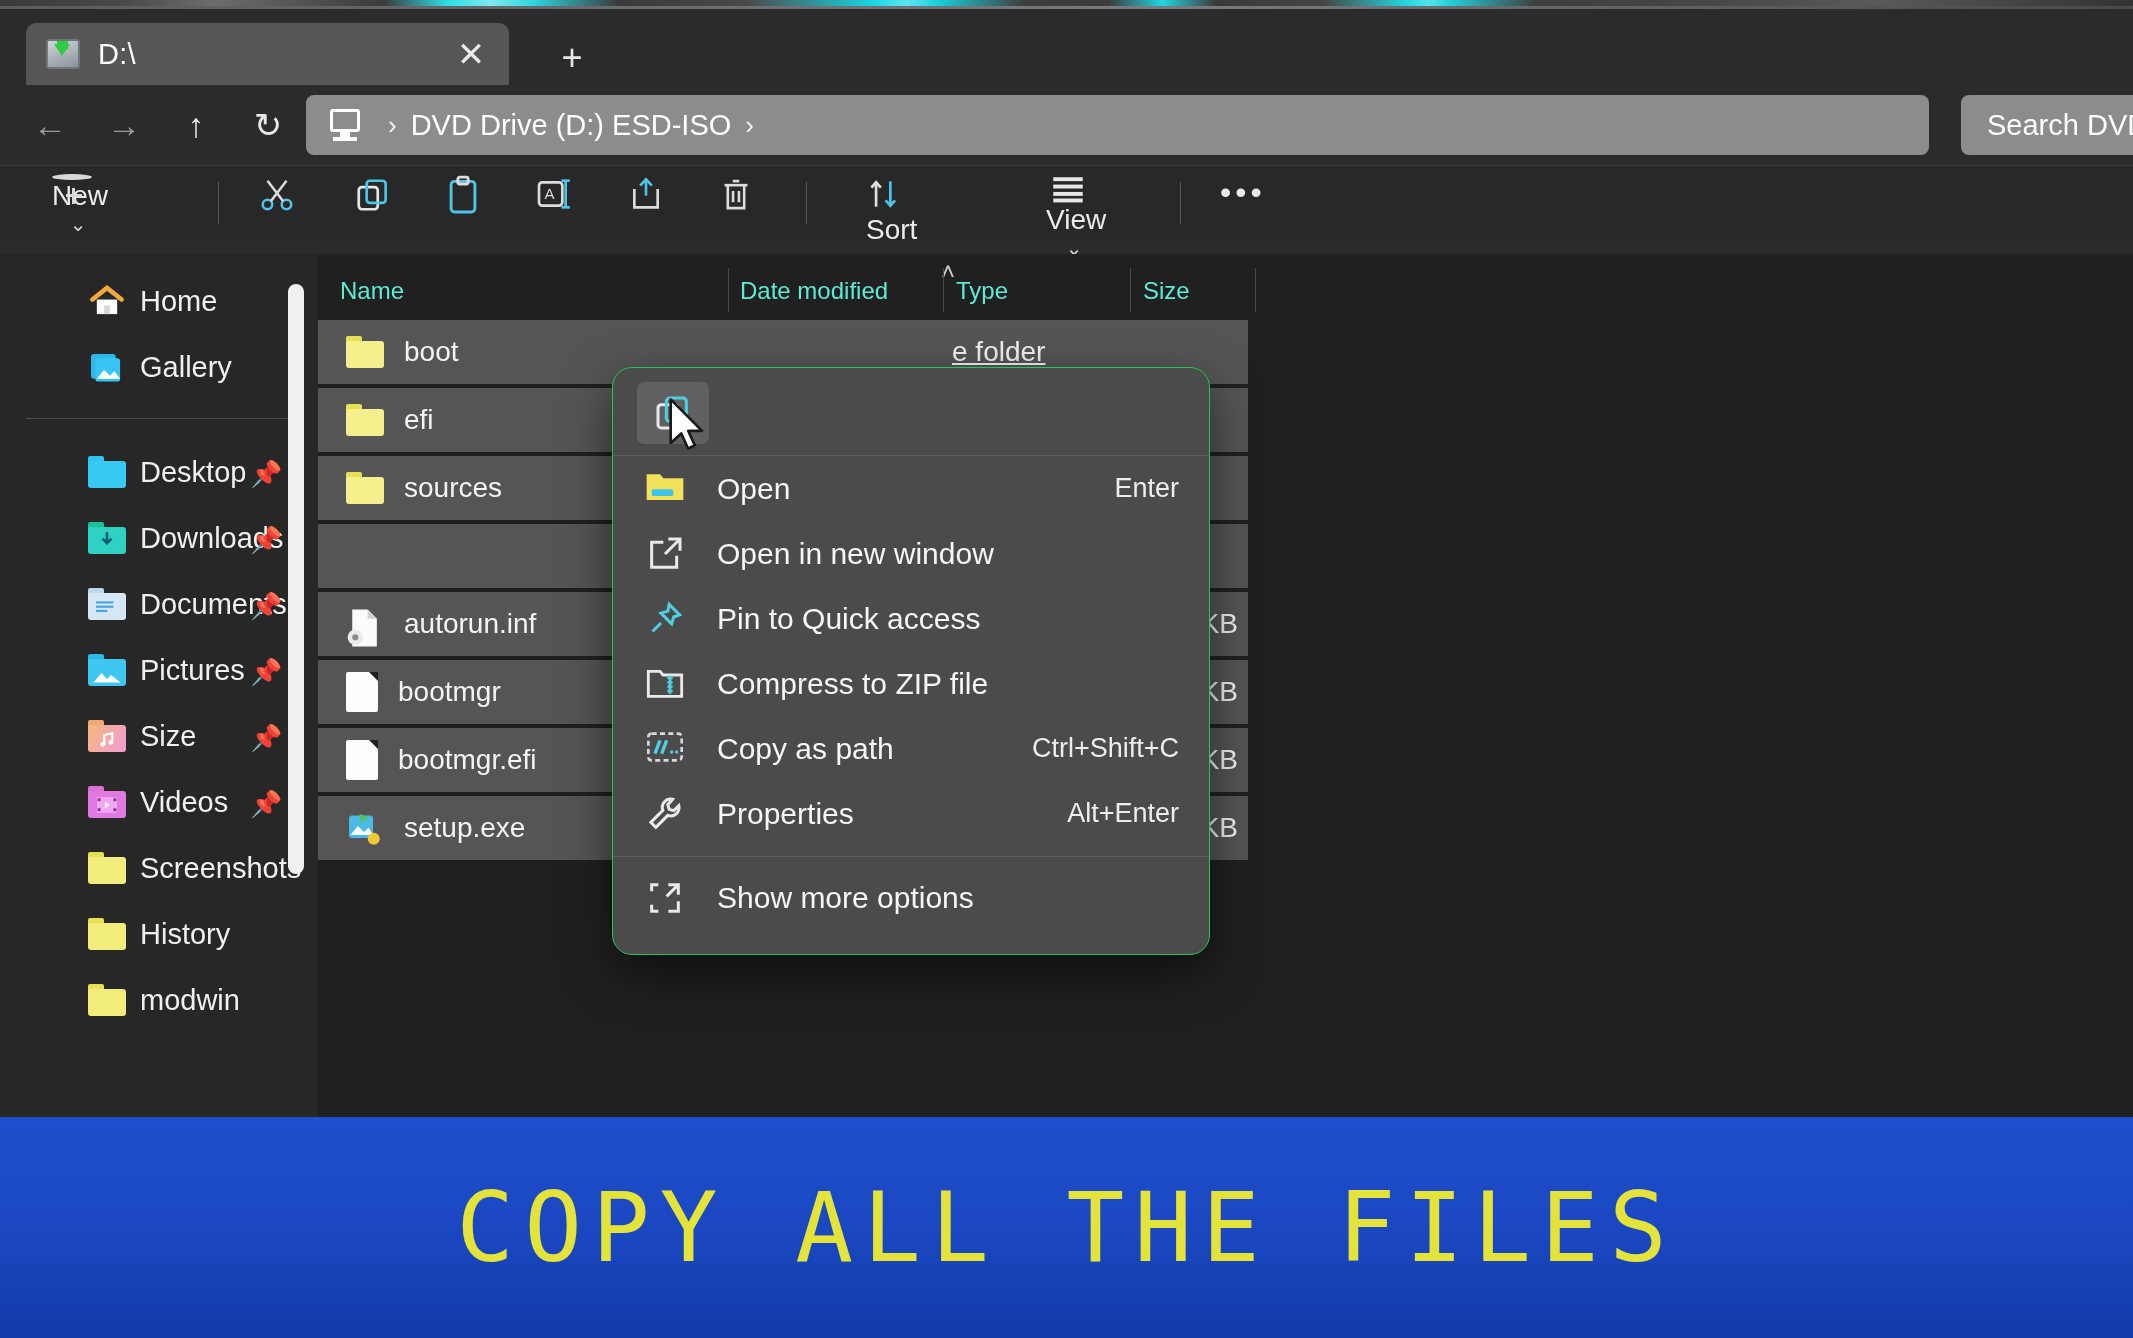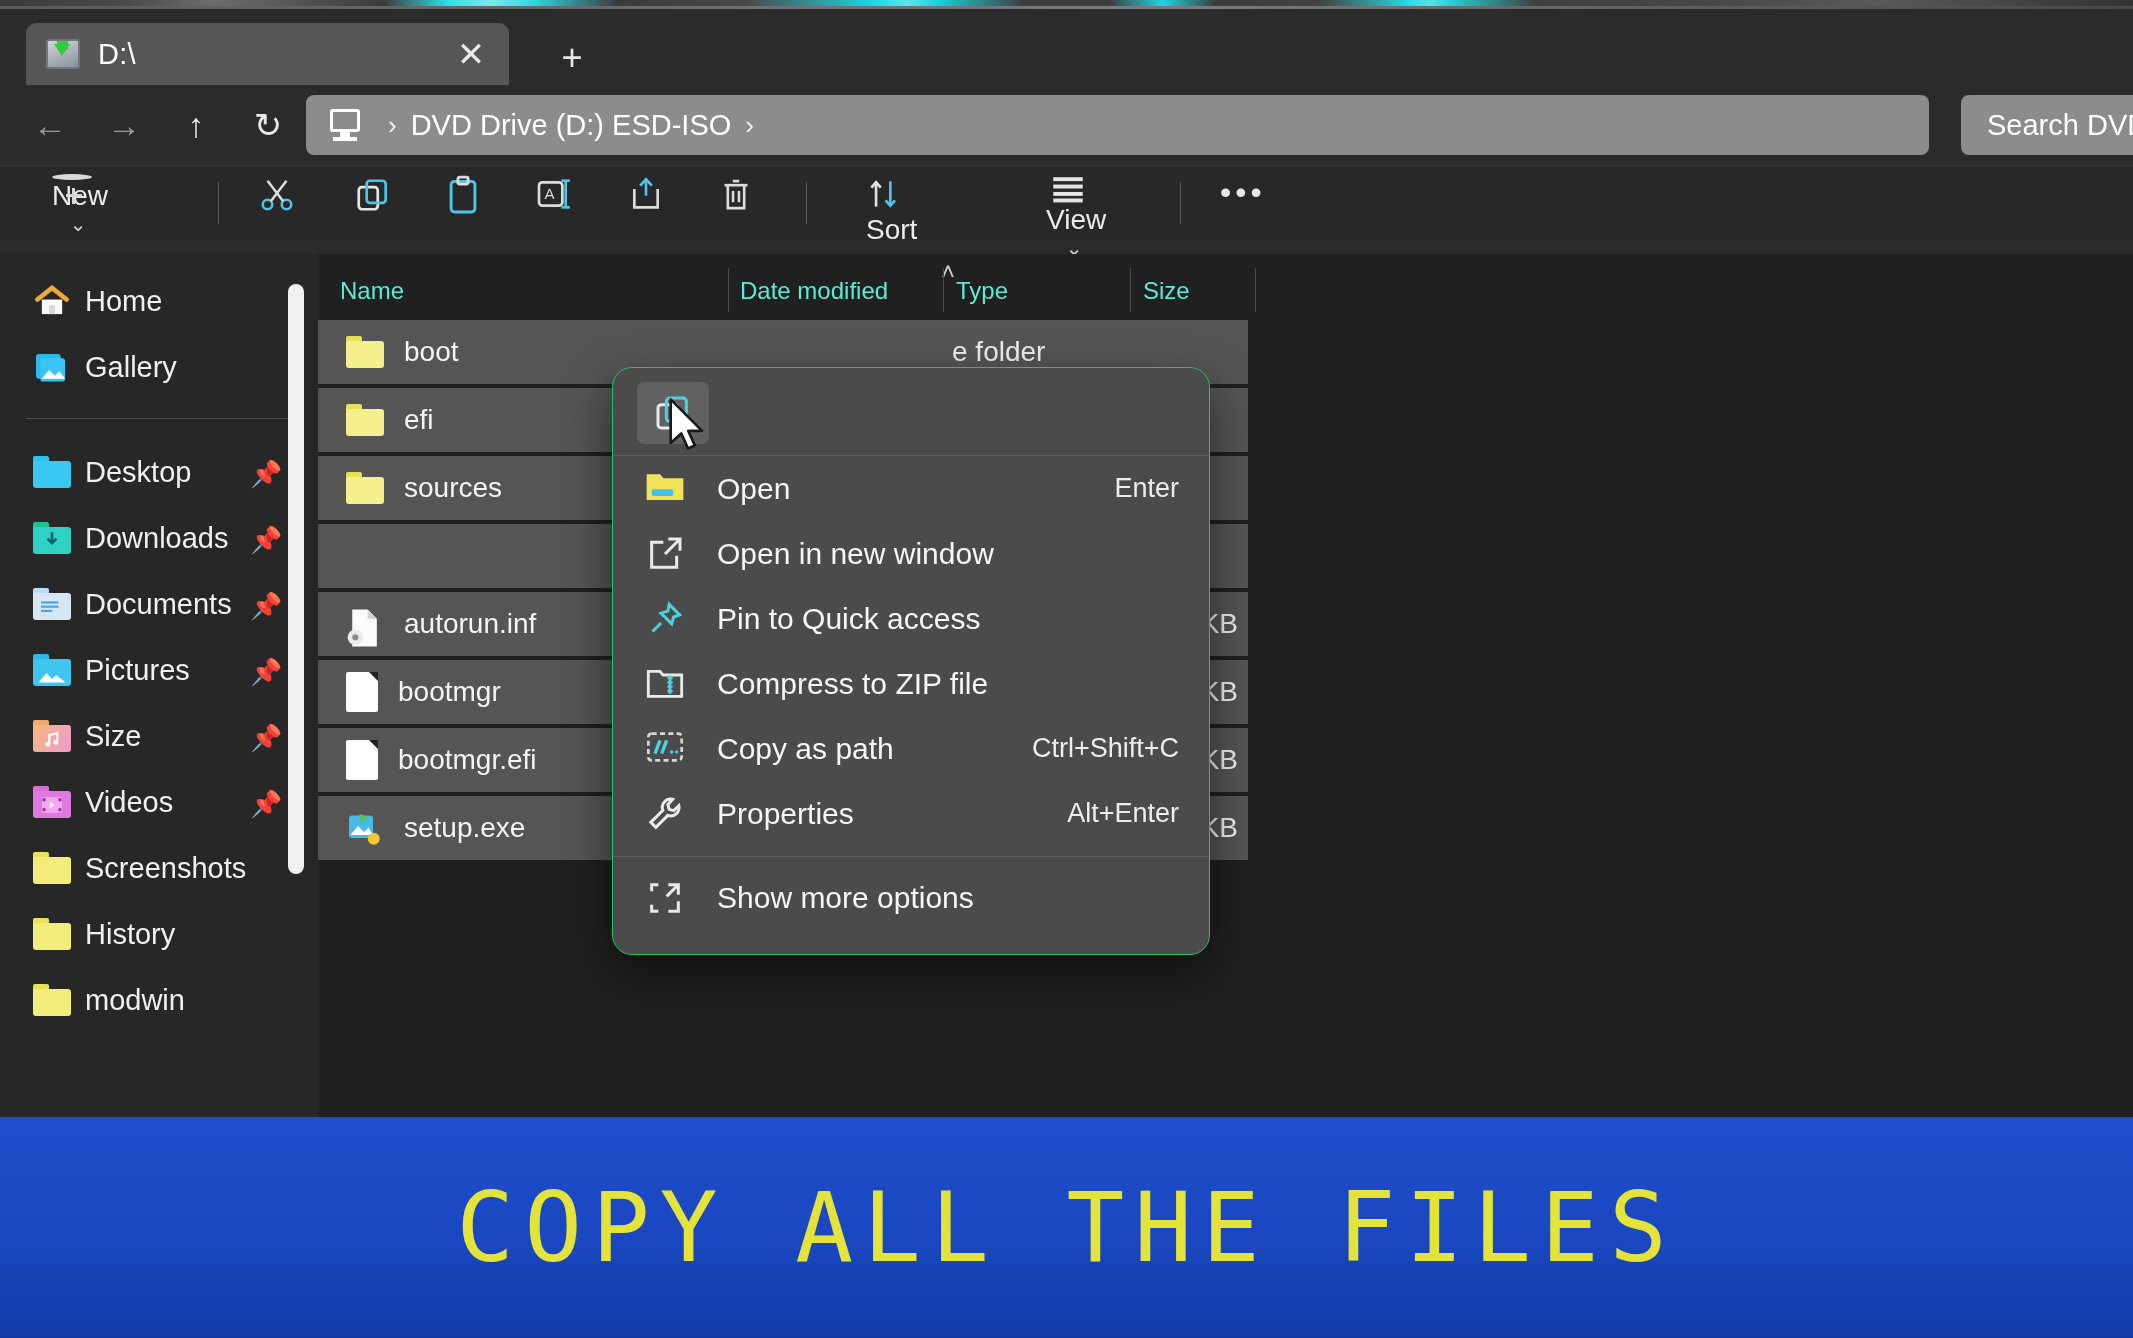--- a/index.html
+++ b/index.html
@@ -99,21 +99,21 @@
   .ic-rename{width:40px;height:40px;}
   .ic-share{width:40px;height:40px;}
   .ic-trash{width:36px;height:42px;}
   .ic-sort{width:38px;height:40px;}
   .ic-view{width:36px;height:30px;}
 
   
   .content { position:absolute; top:245px; left:0; width:2133px; height:863px; background:#202020; display:flex; }
 
   .sidebar { position:relative; width:318px; height:863px; background:#272727; padding-top:14px; }
-  .side-item { position:relative; display:flex; align-items:center; height:66px; padding-left:33px; }
+  .side-item { position:relative; display:flex; align-items:center; height:66px; padding-left:88px; }
   .side-label { color:#f0f0f0; font-size:29px; margin-left:14px; white-space:nowrap; }
   .side-pin { position:absolute; right:42px; top:50%; transform:translateY(-50%); width:26px;height:26px; color:#fff; font-size:26px; }
   .side-divider { margin:18px 26px 20px 26px; height:1px; background:#4d4d4d; }
   .side-scroll { position:absolute; left:288px; top:30px; width:16px; height:590px; background:#f0f0f0; border-radius:8px; }
 
   .icon-sq { width:38px; height:32px; flex:0 0 auto; position:relative; }
   .folder { position:absolute; inset:0; border-radius:3px; }
   .folder .tabf { position:absolute; left:0; top:0; width:16px; height:7px; border-radius:2px 2px 0 0; }
   .folder .body { position:absolute; left:0; top:5px; right:0; bottom:0; border-radius:2px 3px 3px 3px; }
 
@@ -123,21 +123,21 @@
   .col-sortcaret { position:absolute; left:623px; top:4px; color:#cfcfcf; font-size:24px; }
   .col {
     position:absolute; top:16px; color:#5eead4; font-size:24px; height:42px; display:flex; align-items:center;
   }
   .col-div { position:absolute; top:14px; width:1px; height:44px; background:#4a4a4a; }
 
   .rows { position:relative; }
   .row { position:relative; height:64px; margin-bottom:4px; background:#555555; display:flex; align-items:center; }
   .row .nm { display:flex; align-items:center; padding-left:28px; width:400px; }
   .row .nm-text { color:#f4f4f4; font-size:28px; margin-left:20px; white-space:nowrap; }
-  .row .tp { position:absolute; left:634px; color:#f0f0f0; font-size:28px; white-space:nowrap; }
+  .row .tp { position:absolute; left:634px; color:#f0f0f0; font-size:28px; white-space:nowrap;text-decoration:underline; }
   .row .sz { position:absolute; left:760px; width:160px; text-align:right; color:#f2f2f2; font-size:28px; }
 
   .doc-ic { width:32px; height:40px; background:#fdfdfd; position:relative; border-radius:2px; flex:0 0 auto;}
   .doc-ic::after{content:"";position:absolute;right:0;top:0;border-width:0 9px 9px 0;border-style:solid;border-color:#202020 #202020 transparent transparent;}
 
   
   .ctxmenu {
     position:absolute; left:612px; top:358px; width:598px; height:588px;
     background:#4b4b4b; border:1px solid #22c55e; border-radius:20px;
     box-shadow:0 18px 48px rgba(0,0,0,.55);

